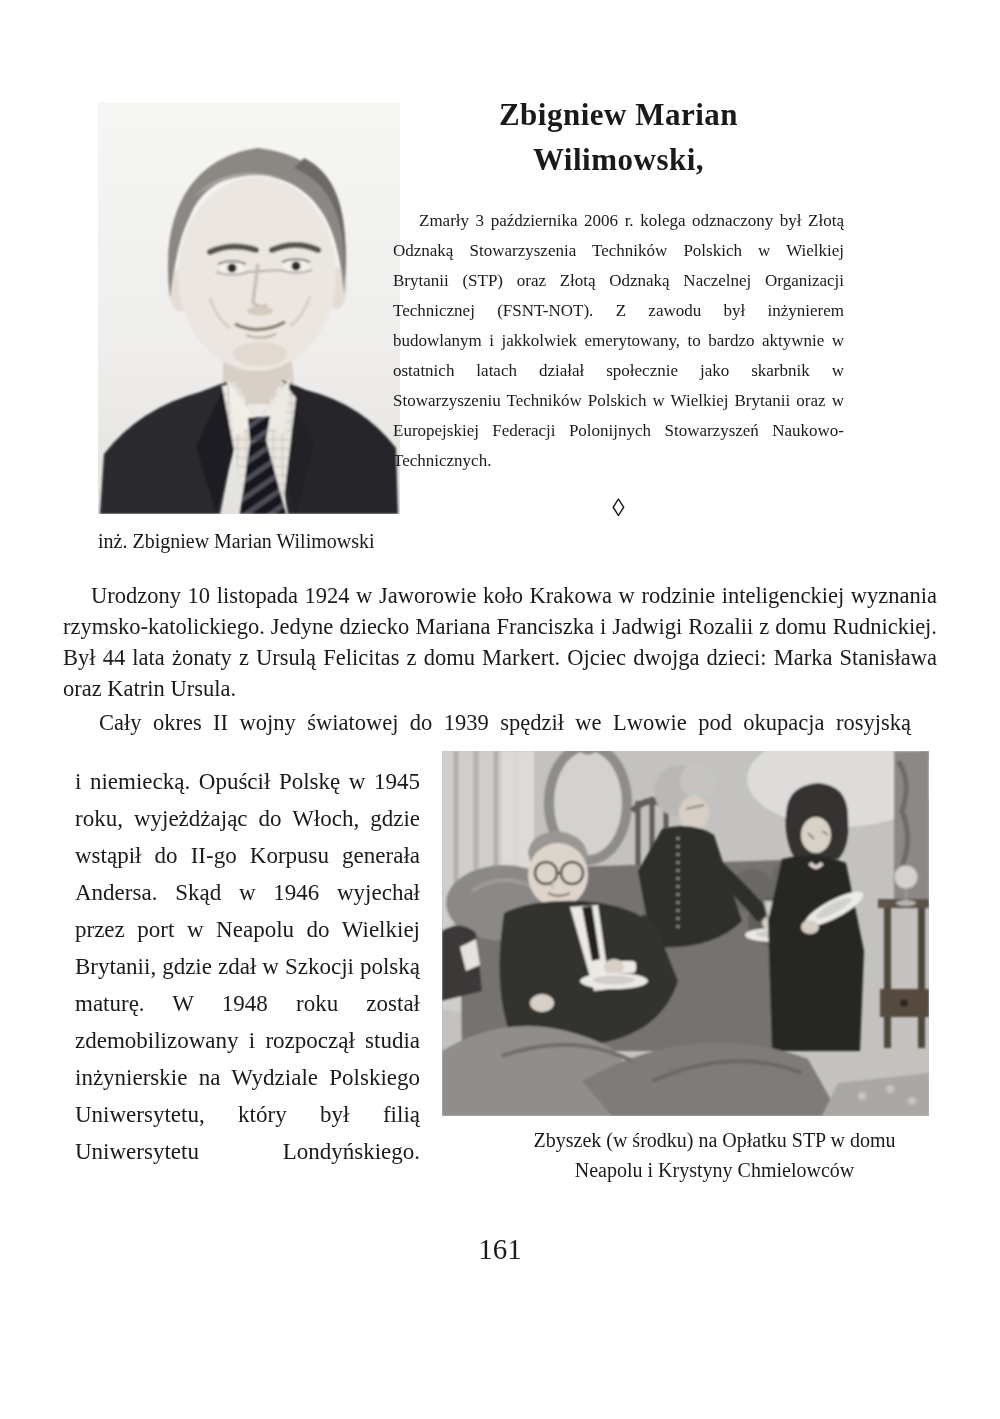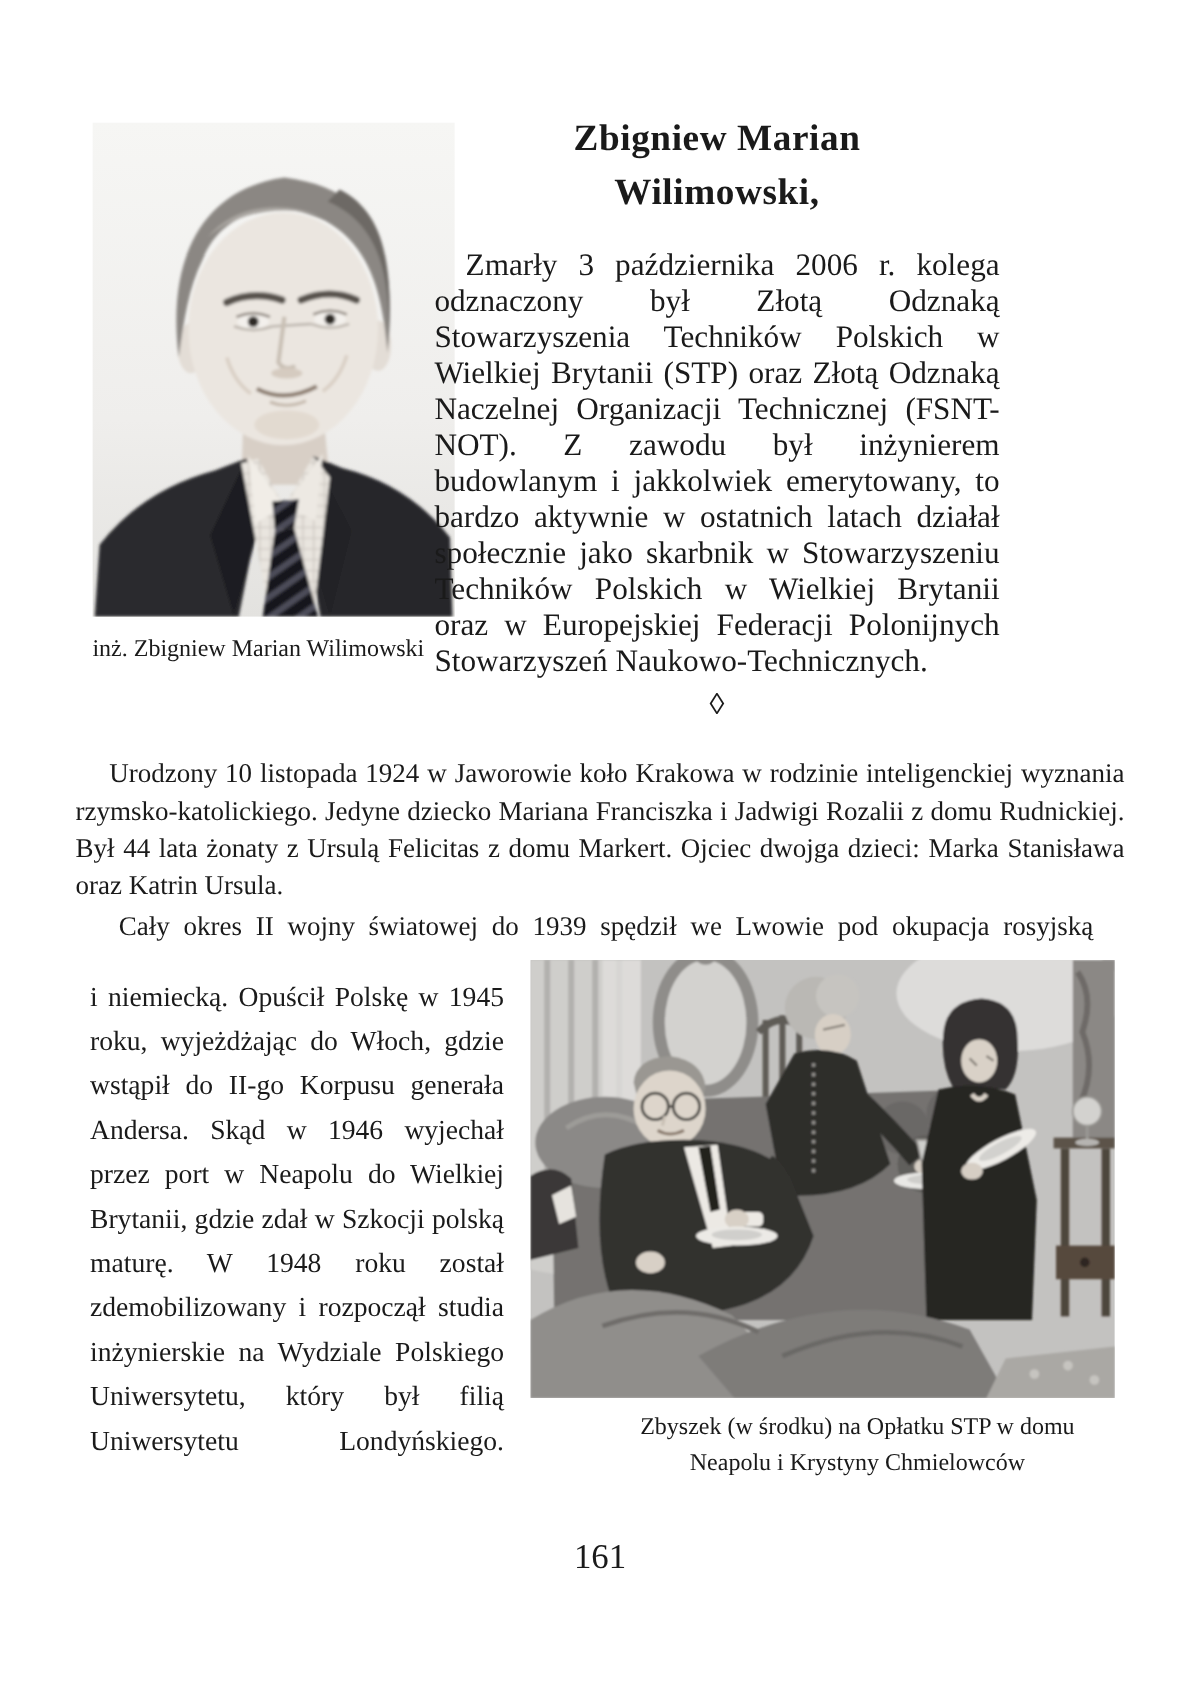--- a/index.html
+++ b/index.html
@@ -12,40 +12,40 @@
   }
   .page {
     box-sizing: border-box;
     width: 1000px;
     height: 1419px;
     padding: 92px 63px 0 63px;
     background: #ffffff;
   }
   
   .top-section { display: flex; align-items: flex-start; }
-  .portrait-wrap { margin-left: 14px; width: 254px; flex: 0 0 auto; }
+  .portrait-wrap { margin-left: 35px; width: 254px; flex: 0 0 auto; }
   .portrait-wrap svg { display: block; width: 302px; height: 412px; margin-top: 10px; }
   .portrait-caption {
     margin-top: 16px;
     font-size: 20px;
     text-align: center;
     white-space: nowrap;
   }
   .intro-col { margin-left: 23px; width: 487px; flex: 0 0 auto; }
   .page-title {
     margin: 0 0 24px 0;
     font-size: 31px;
     font-weight: bold;
     line-height: 45px;
     text-align: center;
     letter-spacing: 0.5px;
   }
   .intro-paragraph {
-    margin: 8px;
-    font-size: 26px;
+    margin: 18px;
+    font-size: 17px;
     line-height: 30px;
     text-align: justify;
     text-indent: 26px;
   }
   .divider {
     margin-top: 5px;
     text-align: center;
     font-size: 25px;
     line-height: 28px;
   }

